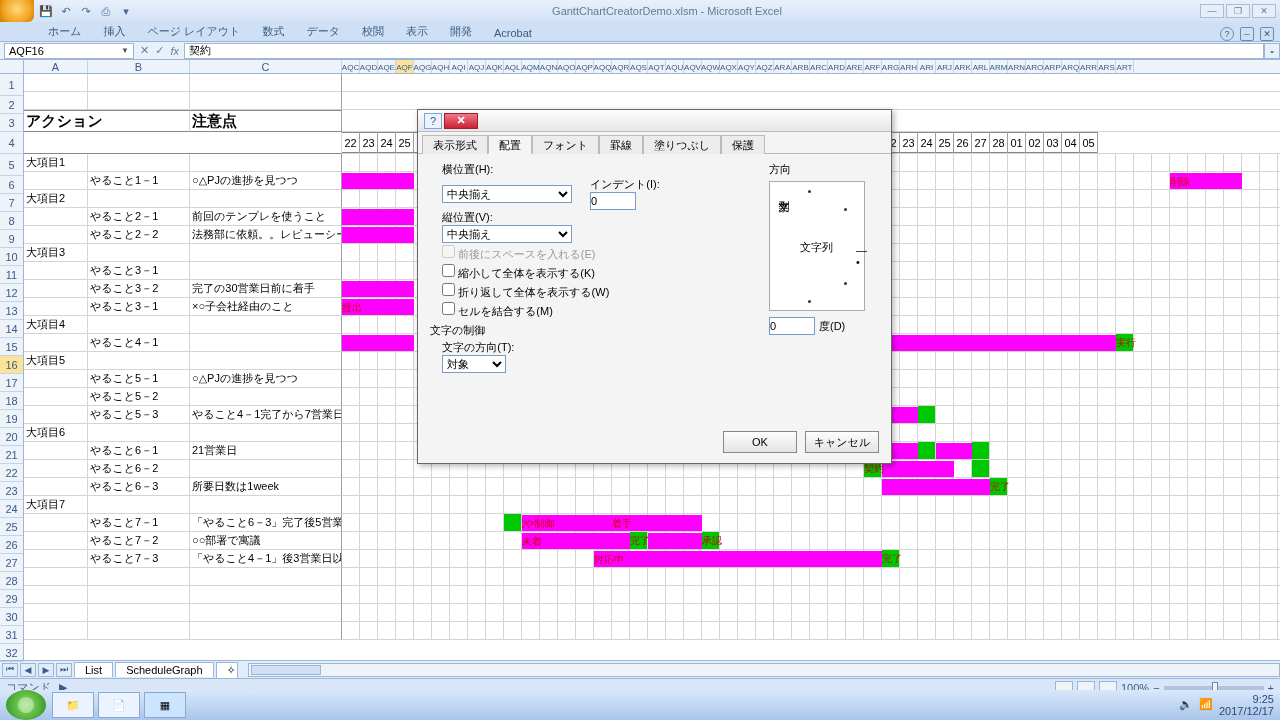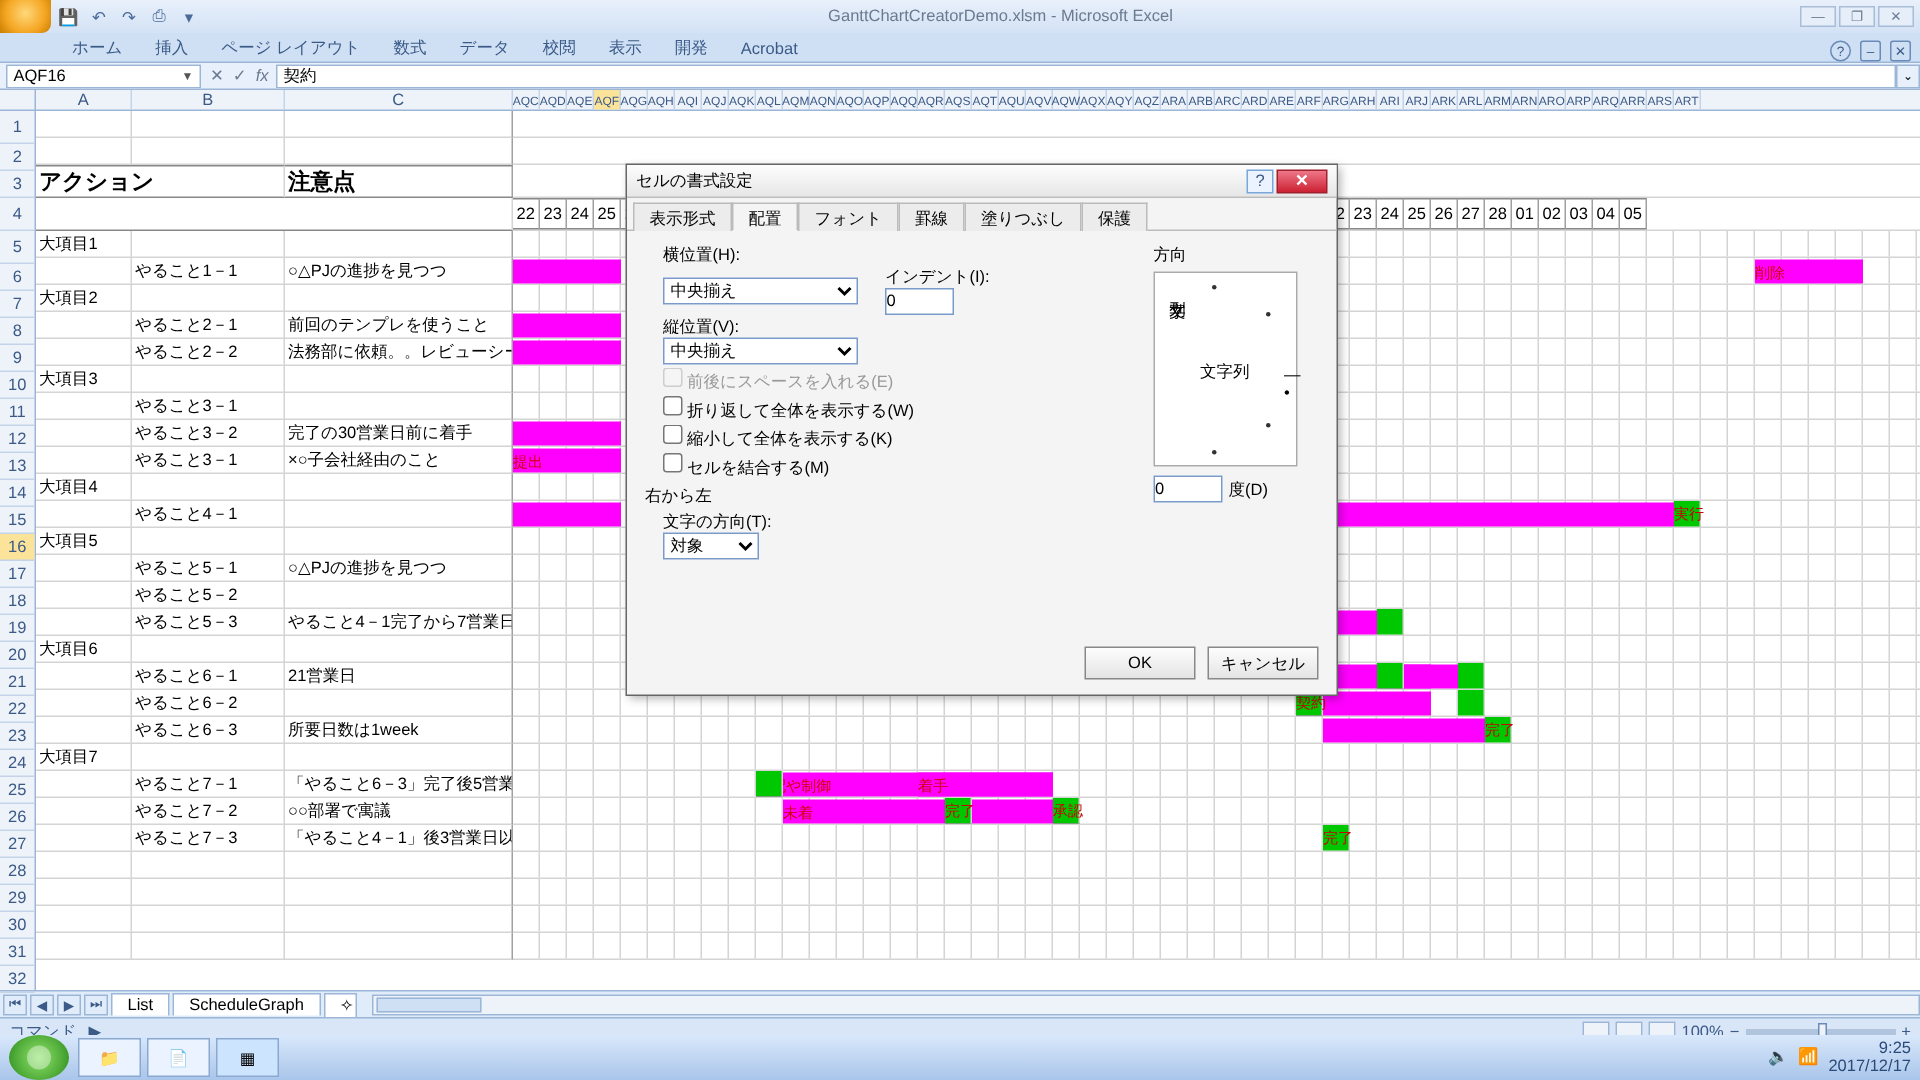--- a/index.html
+++ b/index.html
@@ -1706,20 +1706,23 @@
           <div class="g" style="left:756px;width:18px;"></div>
           <div class="g" style="left:774px;width:18px;"></div>
           <div class="g" style="left:792px;width:18px;"></div>
           <div class="g" style="left:810px;width:18px;"></div>
           <div class="g" style="left:828px;width:18px;"></div>
           <div class="g" style="left:846px;width:18px;"></div>
           <div class="g" style="left:864px;width:18px;"></div>
           <div class="g" style="left:882px;width:18px;"></div>
           <div class="g" style="left:900px;width:18px;"></div>
           <div class="g" style="left:918px;width:18px;"></div>
+          <div class="bar m" style="left:252px;width:306px;">
+            <span class="lbl">対応中</span>
+          </div>
           <div class="bar g" style="left:540px;width:18px;">
             <span class="lbl">完了</span>
           </div>
         </div>
       </div>
       <div class="row ">
         <div class="cA"></div>
         <div class="cB"></div>
         <div class="cC"></div>
         <div class="gantt">
@@ -1952,21 +1955,20 @@
           <div class="g" style="left:882px;width:18px;"></div>
           <div class="g" style="left:900px;width:18px;"></div>
           <div class="g" style="left:918px;width:18px;"></div>
         </div>
       </div>
     </div>
 </div>
 
 <div class="dialog">
   <div class="dlg-title">
-    <span class="t">セルの書式設定</span>
     <span class="help">?</span>
     <span class="close">✕</span>
   </div>
   <div class="tabs">
     <span class="tb">表示形式</span>
     <span class="tb active">配置</span>
     <span class="tb">フォント</span>
     <span class="tb">罫線</span>
     <span class="tb">塗りつぶし</span>
     <span class="tb">保護</span>
@@ -1980,25 +1982,25 @@
           <div>
             <label>インデント(I):</label><br>
             <input class="spin" type="text" value="0" style="">
           </div>
         </div>
         <label>縦位置(V):</label><br>
         <select class="combo"><option>中央揃え</option></select><br>
         <div class="chk"><input type="checkbox" disabled="" style=""> <span style="color:#999;">前後にスペースを入れる(E)</span></div>
       </div>
       <div class="indent">
+        <div class="chk"><input type="checkbox" style=""> <span>縮小して全体を表示する(K)</span></div>
         <div class="chk"><input type="checkbox" style=""> <span>折り返して全体を表示する(W)</span></div>
-        <div class="chk"><input type="checkbox" style=""> <span>縮小して全体を表示する(K)</span></div>
         <div class="chk"><input type="checkbox" style=""> <span>セルを結合する(M)</span></div>
       </div>
-      <label class="sec">右から左</label>
+      <label class="sec">文字の制御</label>
       <div class="indent">
         <label>文字の方向(T):</label><br>
         <select style="width:64px;"><option>対象</option></select>
       </div>
     </div>
     <div class="col2">
       <label>方向</label>
       <div class="orient-box">
         <span class="v">文字列</span>
         <span class="h">文字列</span>

